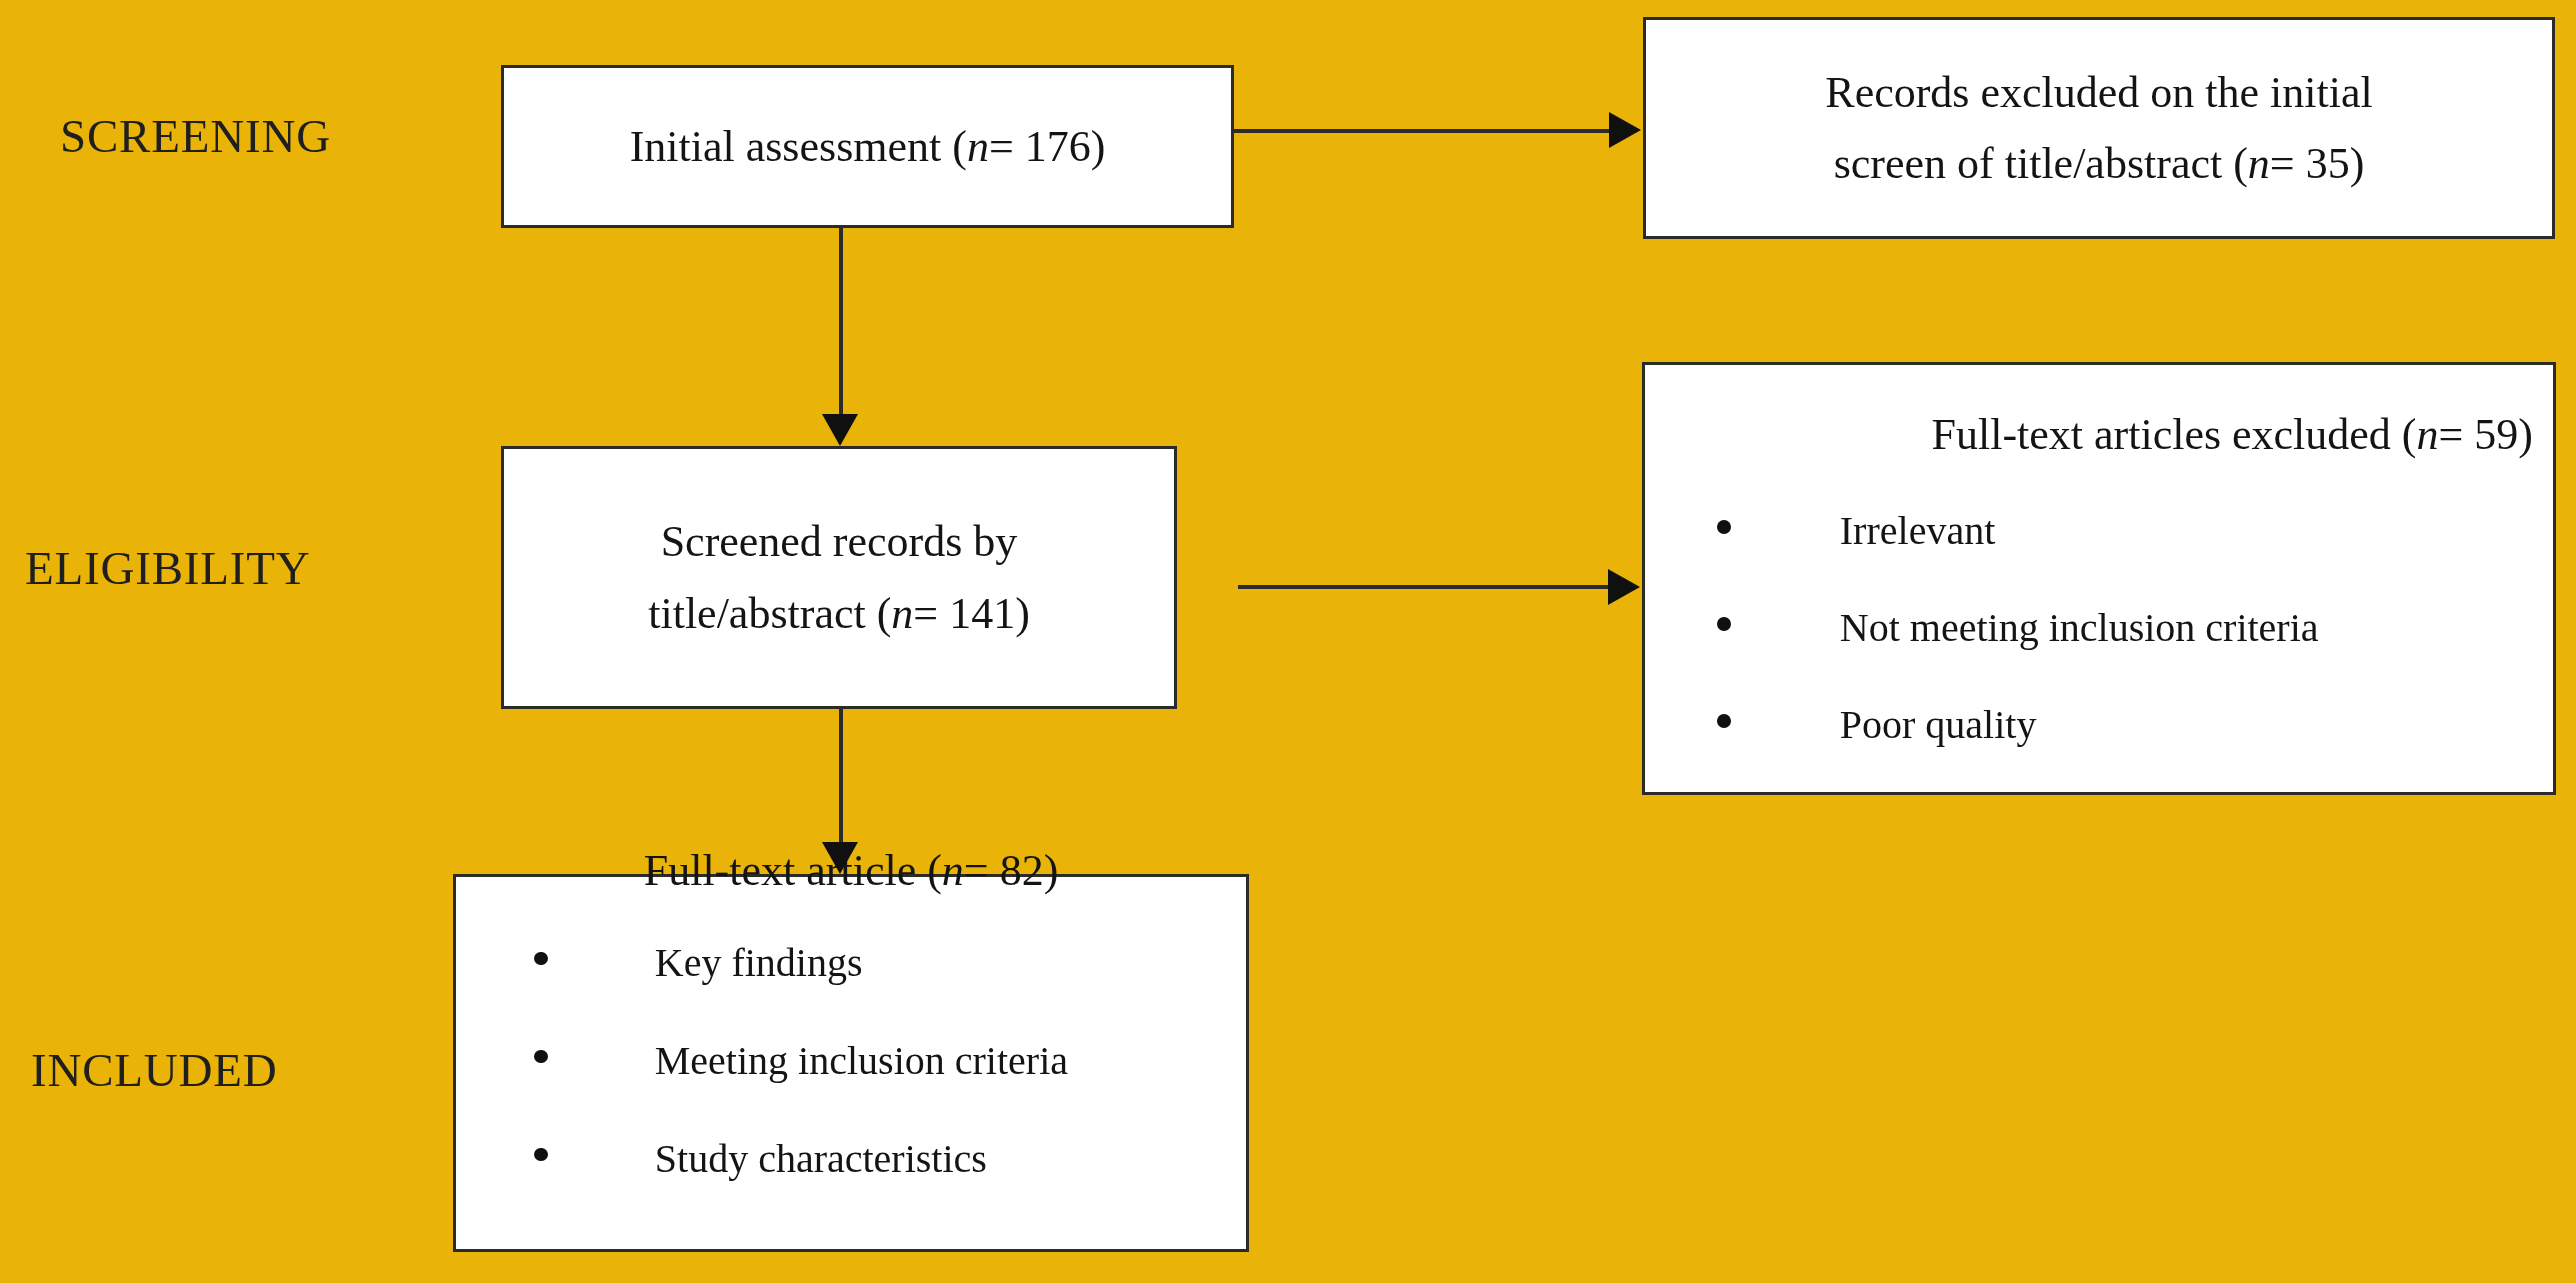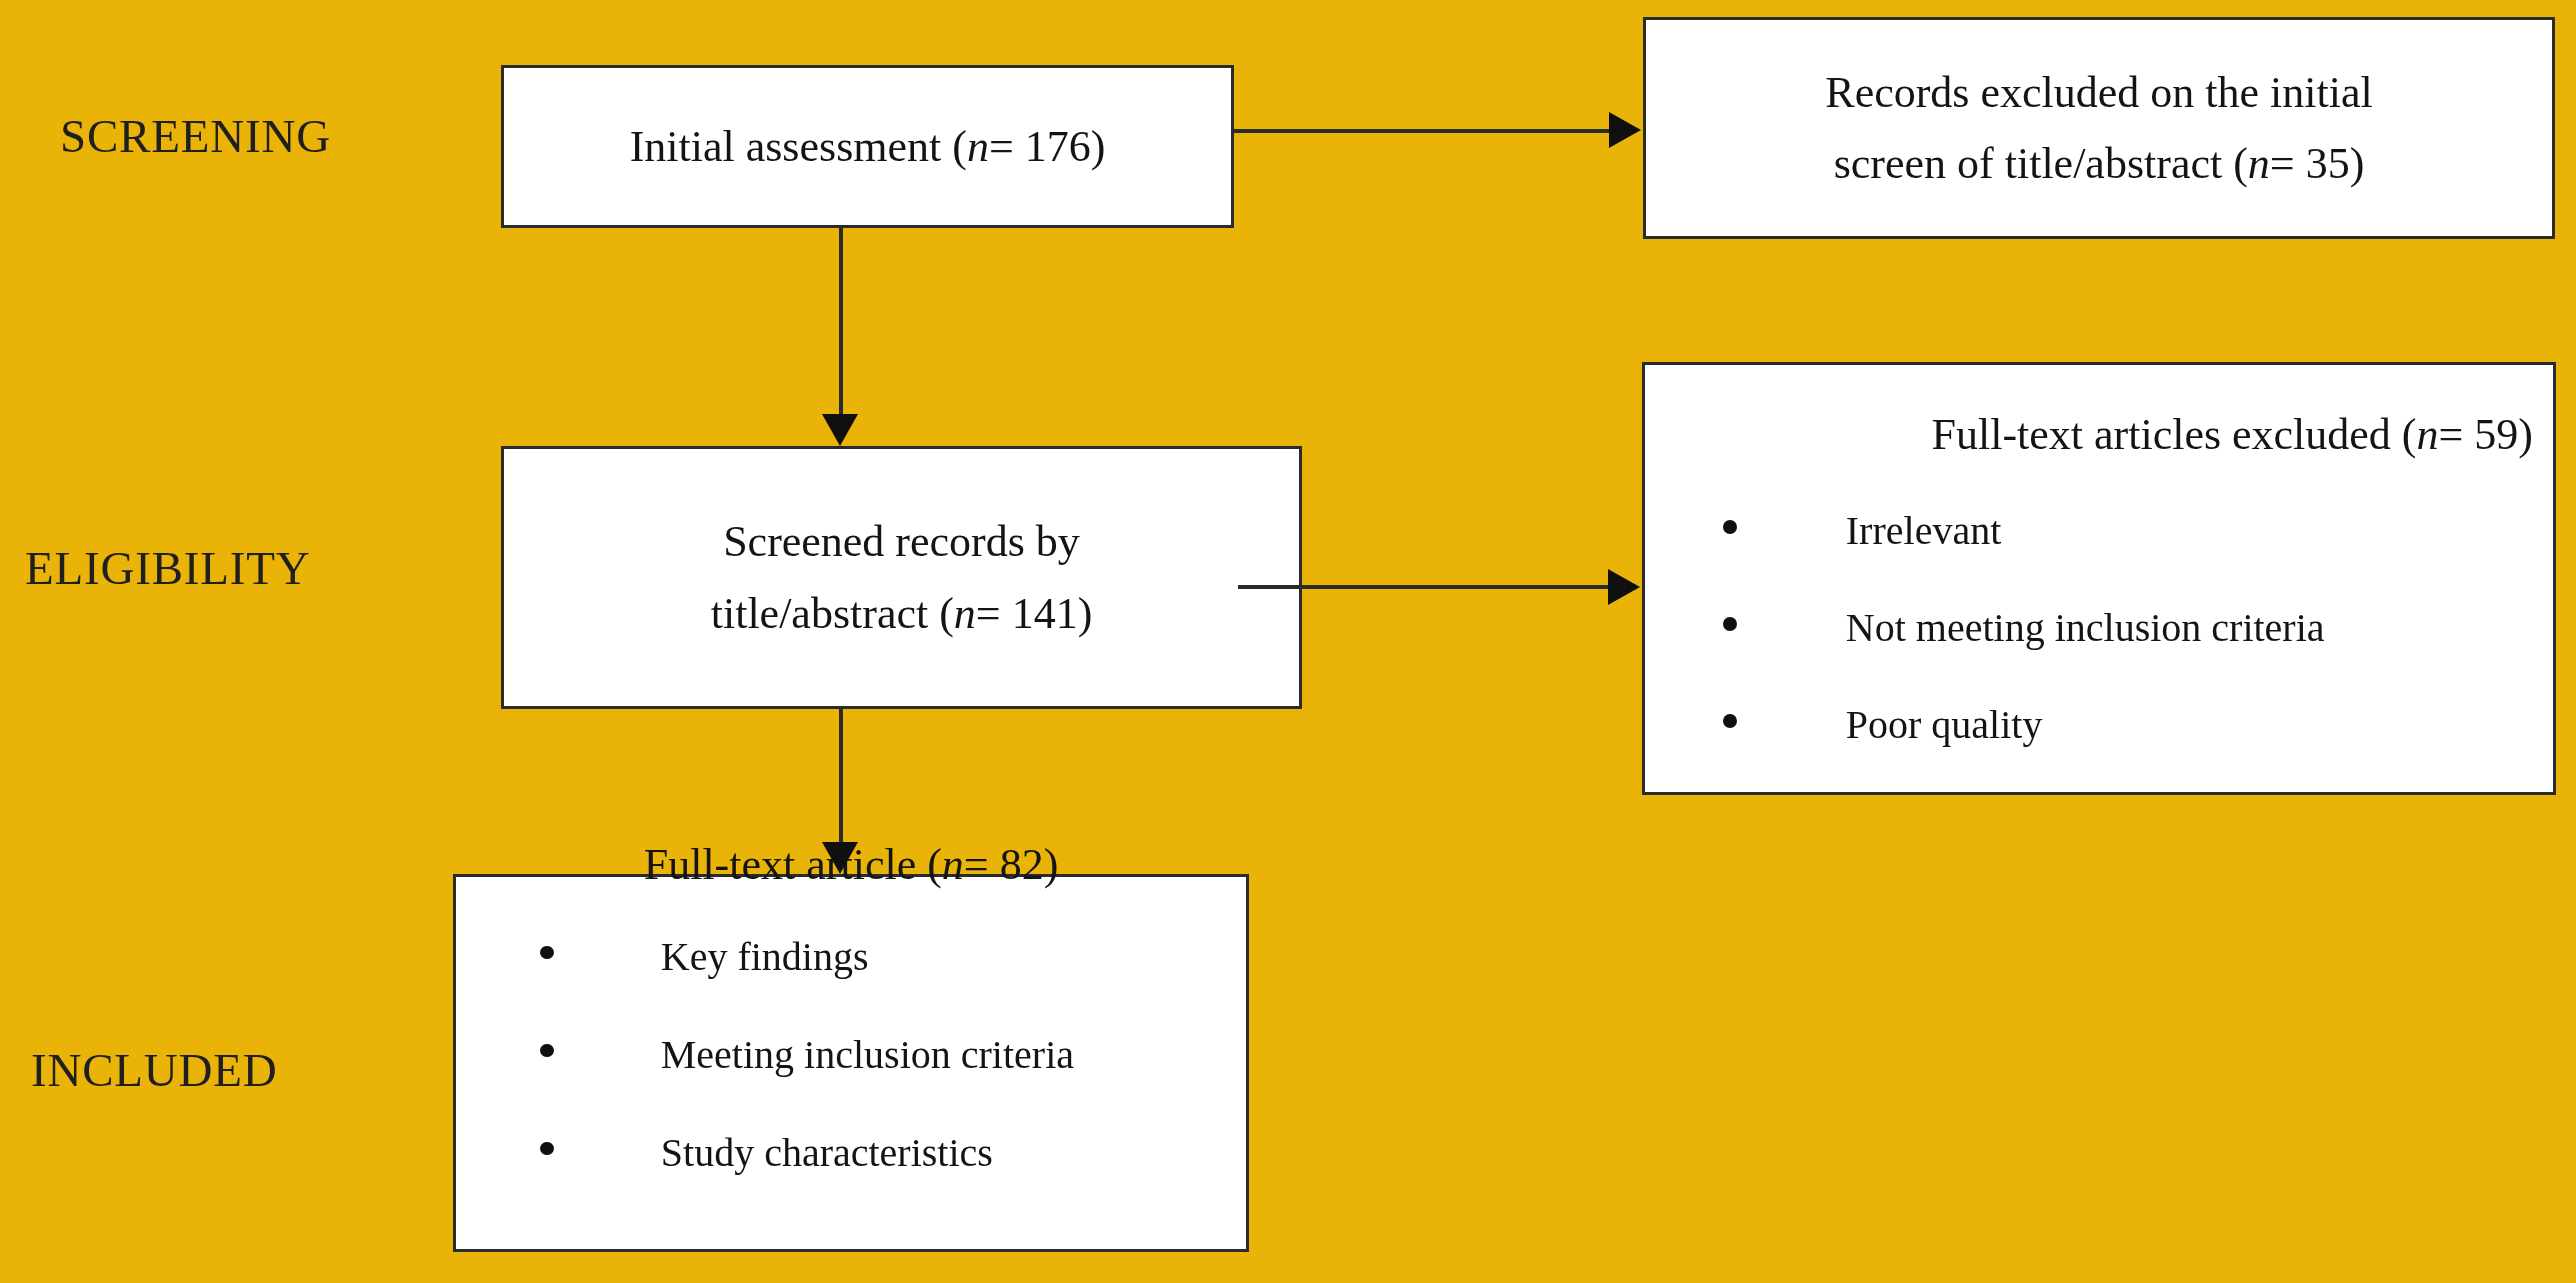--- a/index.html
+++ b/index.html
@@ -49,21 +49,21 @@
     text-align: right;
     padding-left: 40px;
   }
   .box-title .ital {
     font-style: italic;
   }
 
   
   .bullet-list {
     list-style: none;
-    margin: 18px;
+    margin: 12px;
     padding: 0;
   }
   .bullet-list li {
     display: flex;
     align-items: baseline;
     font-size: 40px;
     line-height: 1;
     color: #141414;
   }
   .bullet-dot {
@@ -139,21 +139,21 @@
     </div>
   </div>
 
   <div class="flow-box" style="left:1643px; top:17px; width:912px; height:222px;">
     <div class="box-title">
       <span>Records excluded on the initial</span><br>
       <span>screen of title/abstract (</span><span class="ital">n</span><span>= 35)</span>
     </div>
   </div>
 
-  <div class="flow-box" style="left:501px; top:446px; width:801px; height:263px;">
+  <div class="flow-box" style="left:501px; top:446px; width:676px; height:263px;">
     <div class="box-title">
       <span>Screened records by</span><br>
       <span>title/abstract (</span><span class="ital">n</span><span>= 141)</span>
     </div>
   </div>
 
   <div class="flow-box" style="left:1642px; top:362px; width:914px; height:433px; justify-content:flex-start; padding-top:34px;">
     <div class="box-title left-align">
       <span>Full-text articles excluded (</span><span class="ital">n</span><span>= 59)</span>
     </div>

